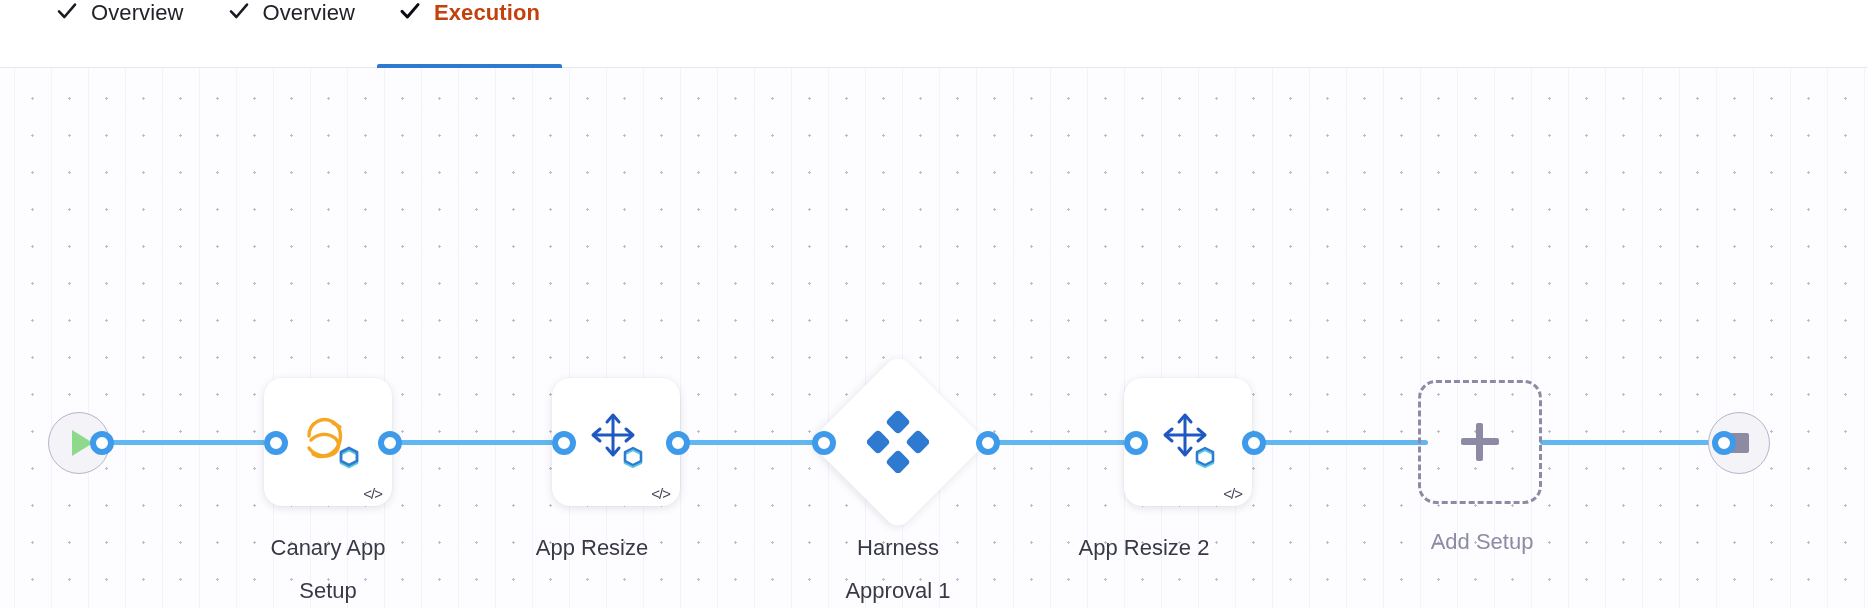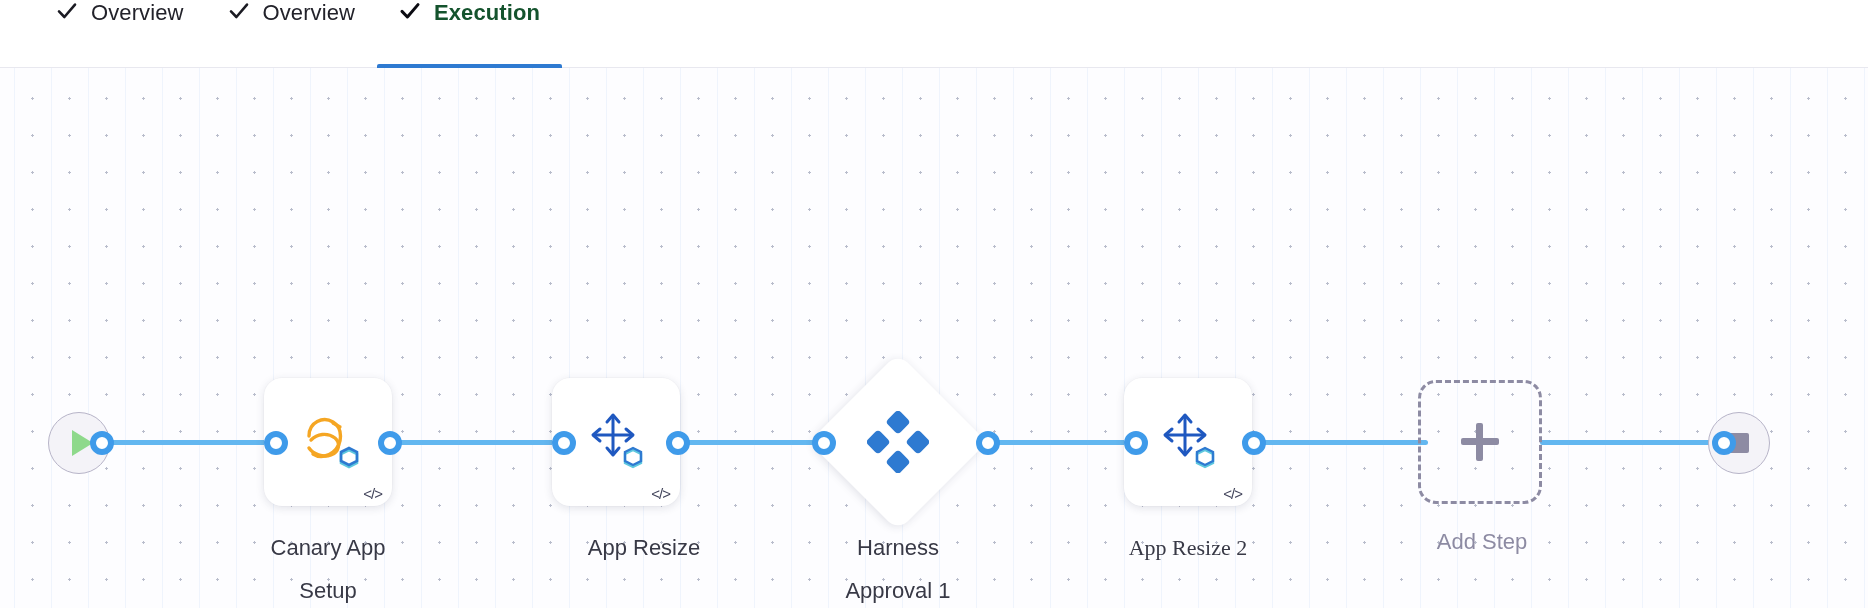--- a/index.html
+++ b/index.html
@@ -44,21 +44,21 @@
   }
   .tab .check svg { display: block; }
   .tab-label {
     font-size: 22px;
     color: #22222a;
     letter-spacing: 0.1px;
     white-space: nowrap;
   }
   .tab.active .tab-label {
     font-weight: bold;
-    color: #14532d;
+    color: #c2410c;
   }
   .tab.active::after {
     content: "";
     position: absolute;
     left: 0;
     right: 0;
     bottom: 0;
     height: 4px;
     background: #2e7ad1;
     border-radius: 2px 2px 0 0;
@@ -305,21 +305,21 @@
           <path d="M26 38 L32 45 L38 38"></path>
           <path d="M19 19 L12 25 L19 31"></path>
           <path d="M45 19 L52 25 L45 31"></path>
         </g>
         <polygon points="44,44 52,40 60,44 60,53 52,57 44,53" fill="none" stroke="#5ec8de" stroke-width="2.4"></polygon>
         <polygon points="44,42 52,38 60,42 60,51 52,55 44,51" fill="none" stroke="#2e7ad1" stroke-width="2.4"></polygon>
       </svg>
     </span>
     <span class="code-badge">&lt;/&gt;</span>
   </div>
-  <div class="node-label" style="left:550px; width:188px;">App Resize</div>
+  <div class="node-label" style="left:498px; width:188px;">App Resize</div>
 
   <div class="diamond" style="left:835px;"></div>
   <div class="diamond-icon" style="left:835px;">
     <svg width="62" height="62" viewBox="0 0 62 62">
       <g fill="#2e7ad1">
         <rect x="22" y="2" width="18" height="18" rx="4" transform="rotate(45 31 11)"></rect>
         <rect x="22" y="42" width="18" height="18" rx="4" transform="rotate(45 31 51)"></rect>
         <rect x="2" y="22" width="18" height="18" rx="4" transform="rotate(45 11 31)"></rect>
         <rect x="42" y="22" width="18" height="18" rx="4" transform="rotate(45 51 31)"></rect>
       </g>
@@ -338,24 +338,24 @@
           <path d="M26 38 L32 45 L38 38"></path>
           <path d="M19 19 L12 25 L19 31"></path>
           <path d="M45 19 L52 25 L45 31"></path>
         </g>
         <polygon points="44,44 52,40 60,44 60,53 52,57 44,53" fill="none" stroke="#5ec8de" stroke-width="2.4"></polygon>
         <polygon points="44,42 52,38 60,42 60,51 52,55 44,51" fill="none" stroke="#2e7ad1" stroke-width="2.4"></polygon>
       </svg>
     </span>
     <span class="code-badge">&lt;/&gt;</span>
   </div>
-  <div class="node-label" style="left:1094px; width:188px;font-family:Liberation Serif, serif;">App Resize 2</div>
+  <div class="node-label" style="left:1050px; width:188px;">App Resize 2</div>
 
   <div class="addstep" style="left:1418px;">
     <span class="plus"></span>
   </div>
-  <div class="node-label muted" style="left:1388px; width:188px; top:452px;">Add Step</div>
+  <div class="node-label muted" style="left:1388px; width:188px; top:452px;">Add Setup</div>
 
   <div class="terminal" style="left:1708px;">
     <span class="stop-sq"></span>
   </div>
 
 </div>
 
 </body></html>

